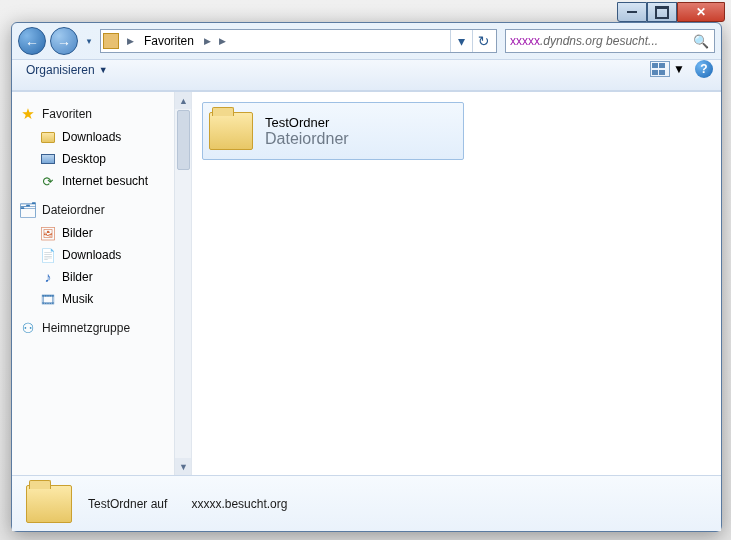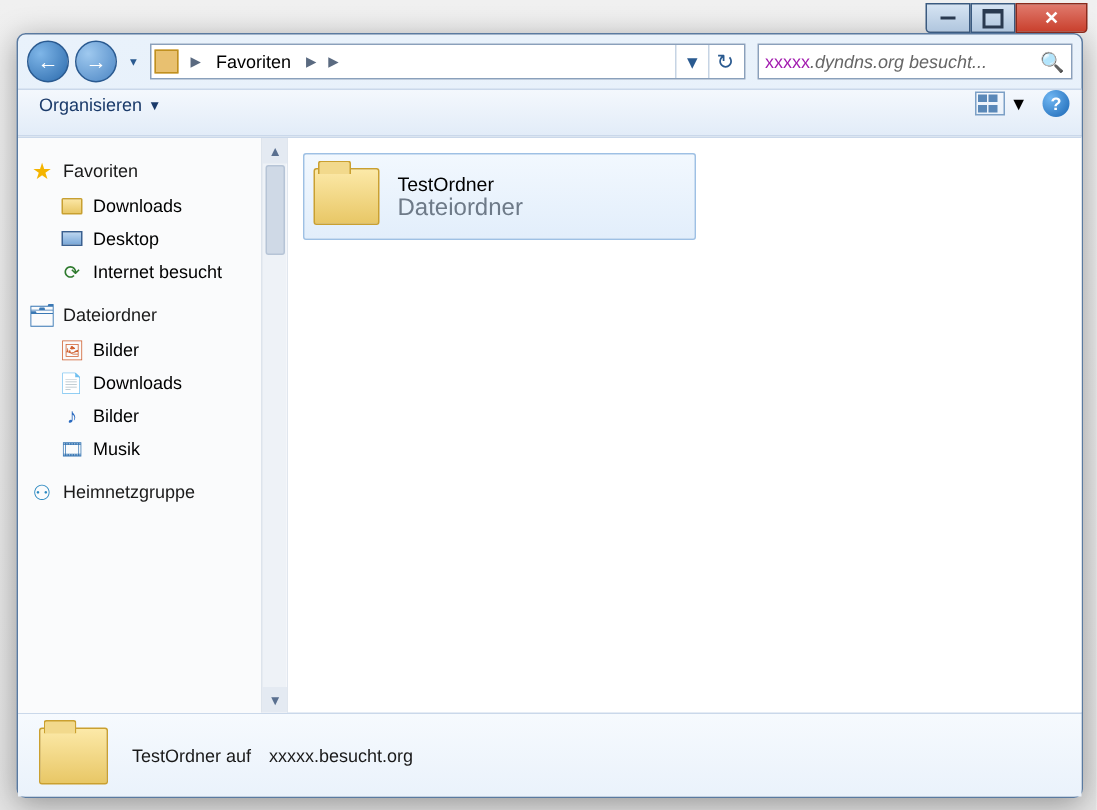--- a/index.html
+++ b/index.html
@@ -76,21 +76,21 @@
 .content { flex:1; background:#fff; padding:10px; position:relative;}
 .item-tile { width:262px; height:58px; border:1px solid #9ec0e4; background:linear-gradient(#f2f8fe,#e2eefb); border-radius:2px; display:flex; align-items:center; padding:4px 6px; gap:12px;}
 .folder-big{ width:44px;height:38px; background:linear-gradient(#fce9a8,#e8c766); border:1px solid #caa030; border-radius:2px; position:relative;}
 .folder-big::before{content:"";position:absolute;top:-6px;left:2px;width:20px;height:8px;background:#f2d98c;border:1px solid #caa030;border-bottom:none;border-radius:2px 2px 0 0;}
 .tile-text .name{ color:#000; font-size:13px;}
 .tile-text .sub{ color:#6e7a88; font-size:16px;}
 
 
 .details{ height:56px; background:linear-gradient(#f6fafe,#eaf2fb); border-top:1px solid #cad8ea; display:flex; align-items:center; padding:4px 14px; gap:16px;}
 .details .folder-big{ width:46px; height:38px;}
-.details .dtext{ color:#1a1a1a; font-size:13px; display:flex; gap:12px; align-items:flex-start;}
+.details .dtext{ color:#1a1a1a; font-size:13px; display:flex; gap:24px; align-items:flex-start;}
 </style>
 </head>
 <body>
 
 <div class="blur-bg"></div>
 
 <div class="window">
 
   <div class="titlebar">
     <div class="tb-btn tb-min"></div>

